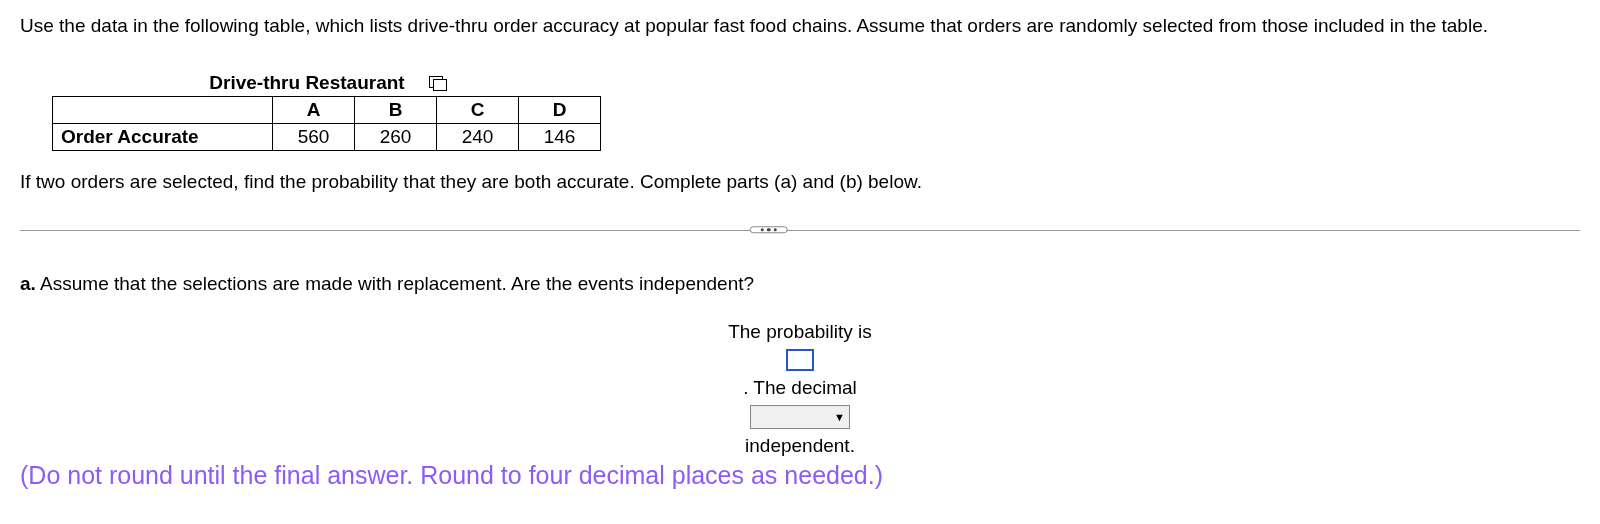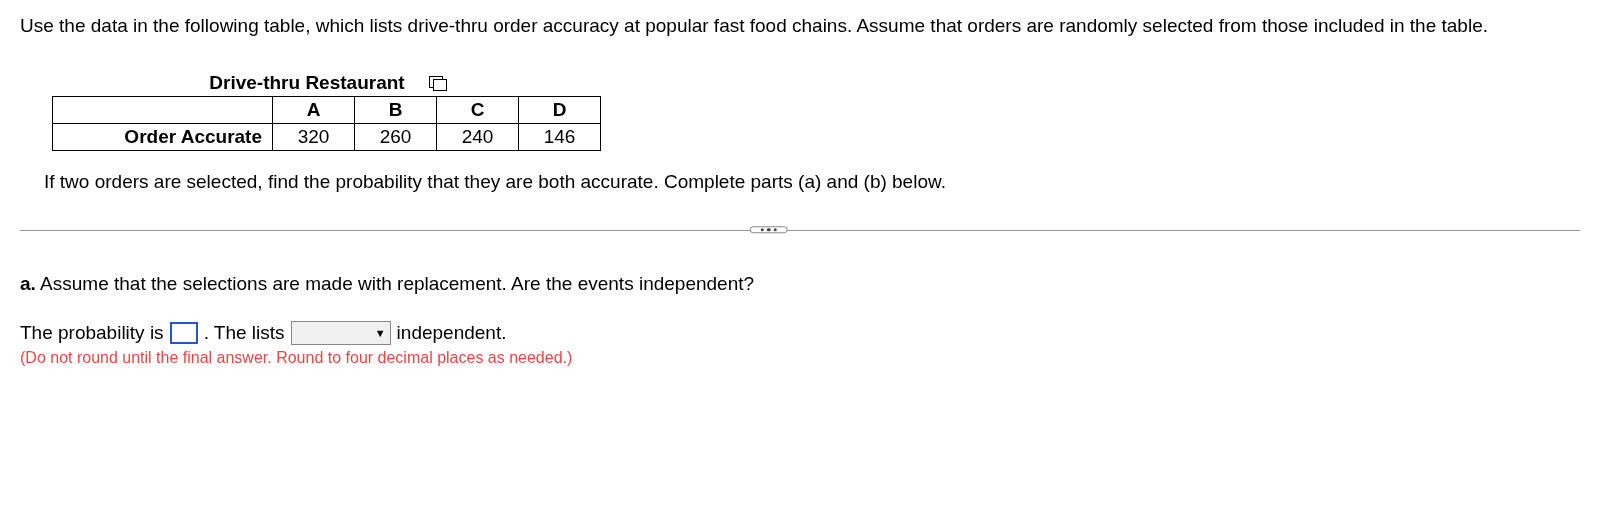--- a/index.html
+++ b/index.html
@@ -61,33 +61,32 @@
     table {
       border-collapse: collapse;
     }
     th, td {
       border: 1.5px solid #000;
       padding: 2px 10px;
       text-align: center;
       font-weight: bold;
     }
     .row-label {
-      text-align: right;
+      text-align: left;
       width: 220px;
-      padding-left: 20px;
+      padding-left: 8px;
     }
     .num-col {
       width: 82px;
     }
     td.num {
       font-weight: normal;
     }
     .question-after {
       margin-bottom: 26px;
-      margin-left: 24px;
     }
     .divider-wrap {
       position: relative;
       height: 22px;
       margin-bottom: 32px;
     }
     .divider-line {
       position: absolute;
       left: 0;
       right: 0;
@@ -119,20 +118,21 @@
     }
     .bold {
       font-weight: bold;
     }
     .answer-line {
       display: flex;
       align-items: center;
       flex-wrap: wrap;
       gap: 6px;
       margin-bottom: 4px;
+      flex-direction: column;
     }
     .prob-input {
       width: 28px;
       height: 22px;
       border: 2px solid #2456cc;
       font-size: 16px;
       text-align: center;
     }
     .select-box {
       height: 24px;
@@ -142,22 +142,22 @@
       align-items: center;
       justify-content: flex-end;
       width: 100px;
       padding-right: 4px;
       cursor: pointer;
     }
     .select-arrow {
       font-size: 11px;
     }
     .hint {
-      color: #ef4444;
-      font-size: 16px;
+      color: #8b5cf6;
+      font-size: 25px;
     }
   </style>
 </head>
 <body>
 
 <div class="intro">Use the data in the following table, which lists drive-thru order accuracy at popular fast food chains. Assume that orders are randomly selected from those included in the table.</div>
 
 <div class="table-wrap">
   <div class="table-title">
     <span>Drive-thru Restaurant</span>
@@ -167,21 +167,21 @@
     <tbody>
         <tr>
       <th class="row-label"></th>
       <th class="num-col">A</th>
       <th class="num-col">B</th>
       <th class="num-col">C</th>
       <th class="num-col">D</th>
     </tr>
     <tr>
       <td class="row-label" style="font-weight:bold;">Order Accurate</td>
-      <td class="num">320</td>
+      <td class="num">560</td>
       <td class="num">260</td>
       <td class="num">240</td>
       <td class="num">146</td>
     </tr>
   </tbody>
     </table>
 </div>
 
 <div class="question-after">If two orders are selected, find the probability that they are both accurate. Complete parts (a) and (b) below.</div>
 
@@ -195,20 +195,20 @@
 </div>
 
 <div class="part-a">
   <span class="bold">a.</span>
   <span>Assume that the selections are made with replacement. Are the events independent?</span>
 </div>
 
 <div class="answer-line">
   <span>The probability is</span>
   <input class="prob-input" type="text" style="">
-  <span>. The lists</span>
+  <span>. The decimal</span>
   <span class="select-box">
     <span class="select-arrow">▼</span>
   </span>
   <span>independent.</span>
 </div>
 
 <div class="hint">(Do not round until the final answer. Round to four decimal places as needed.)</div>
 
 </body></html>

